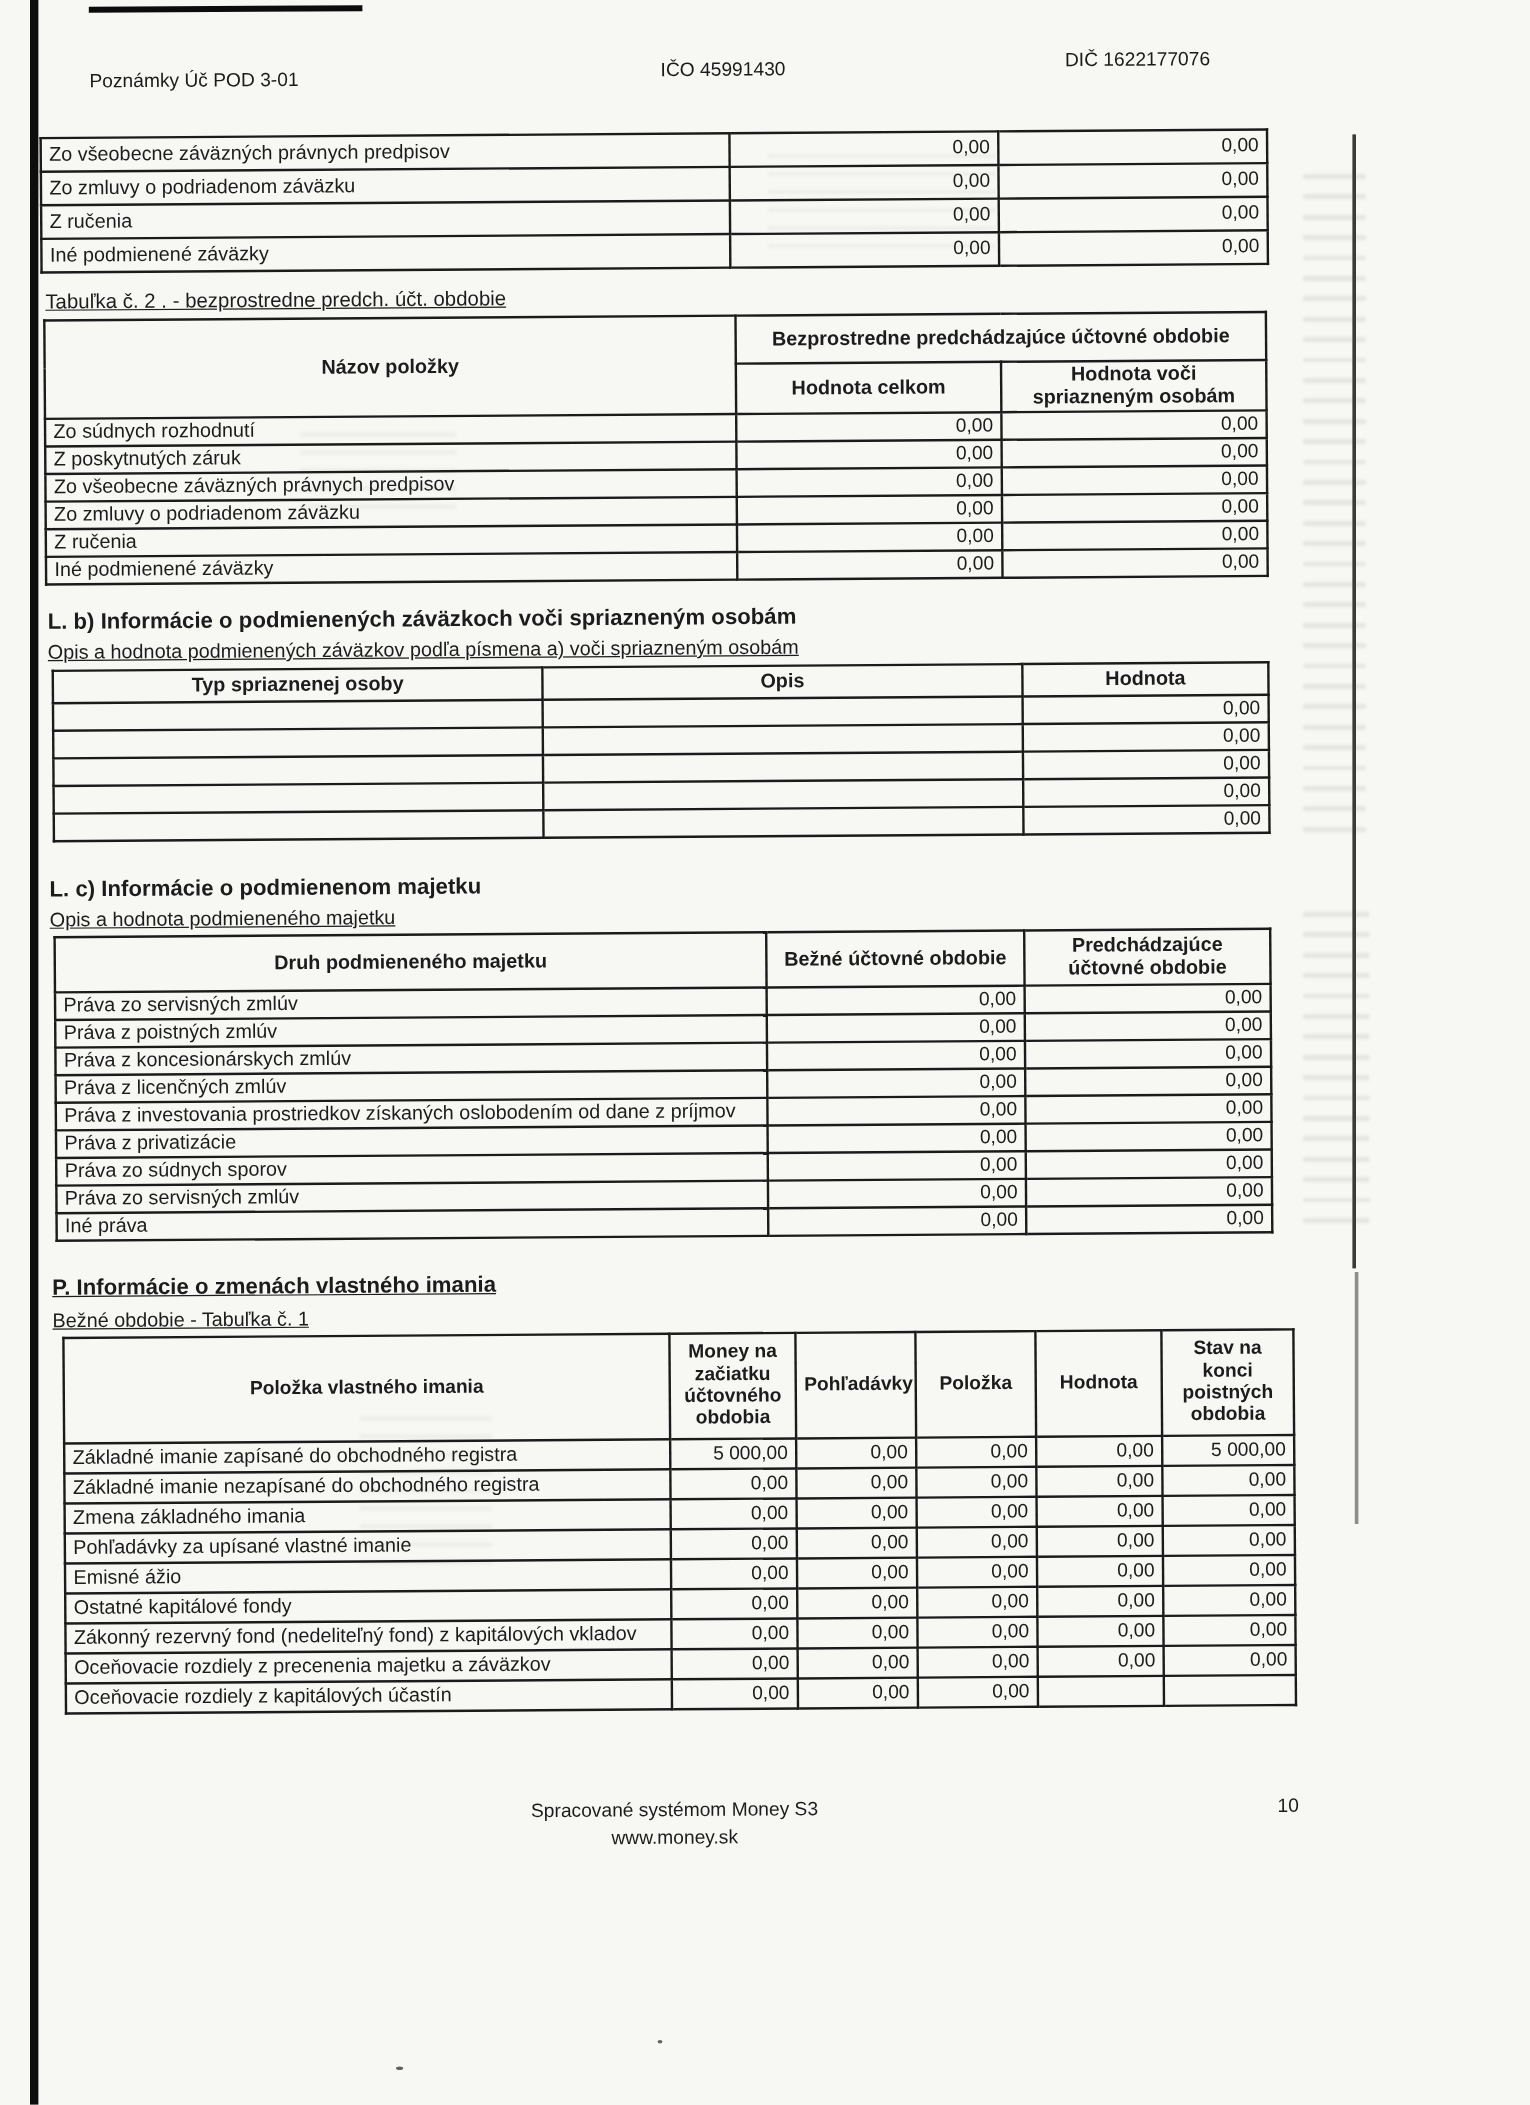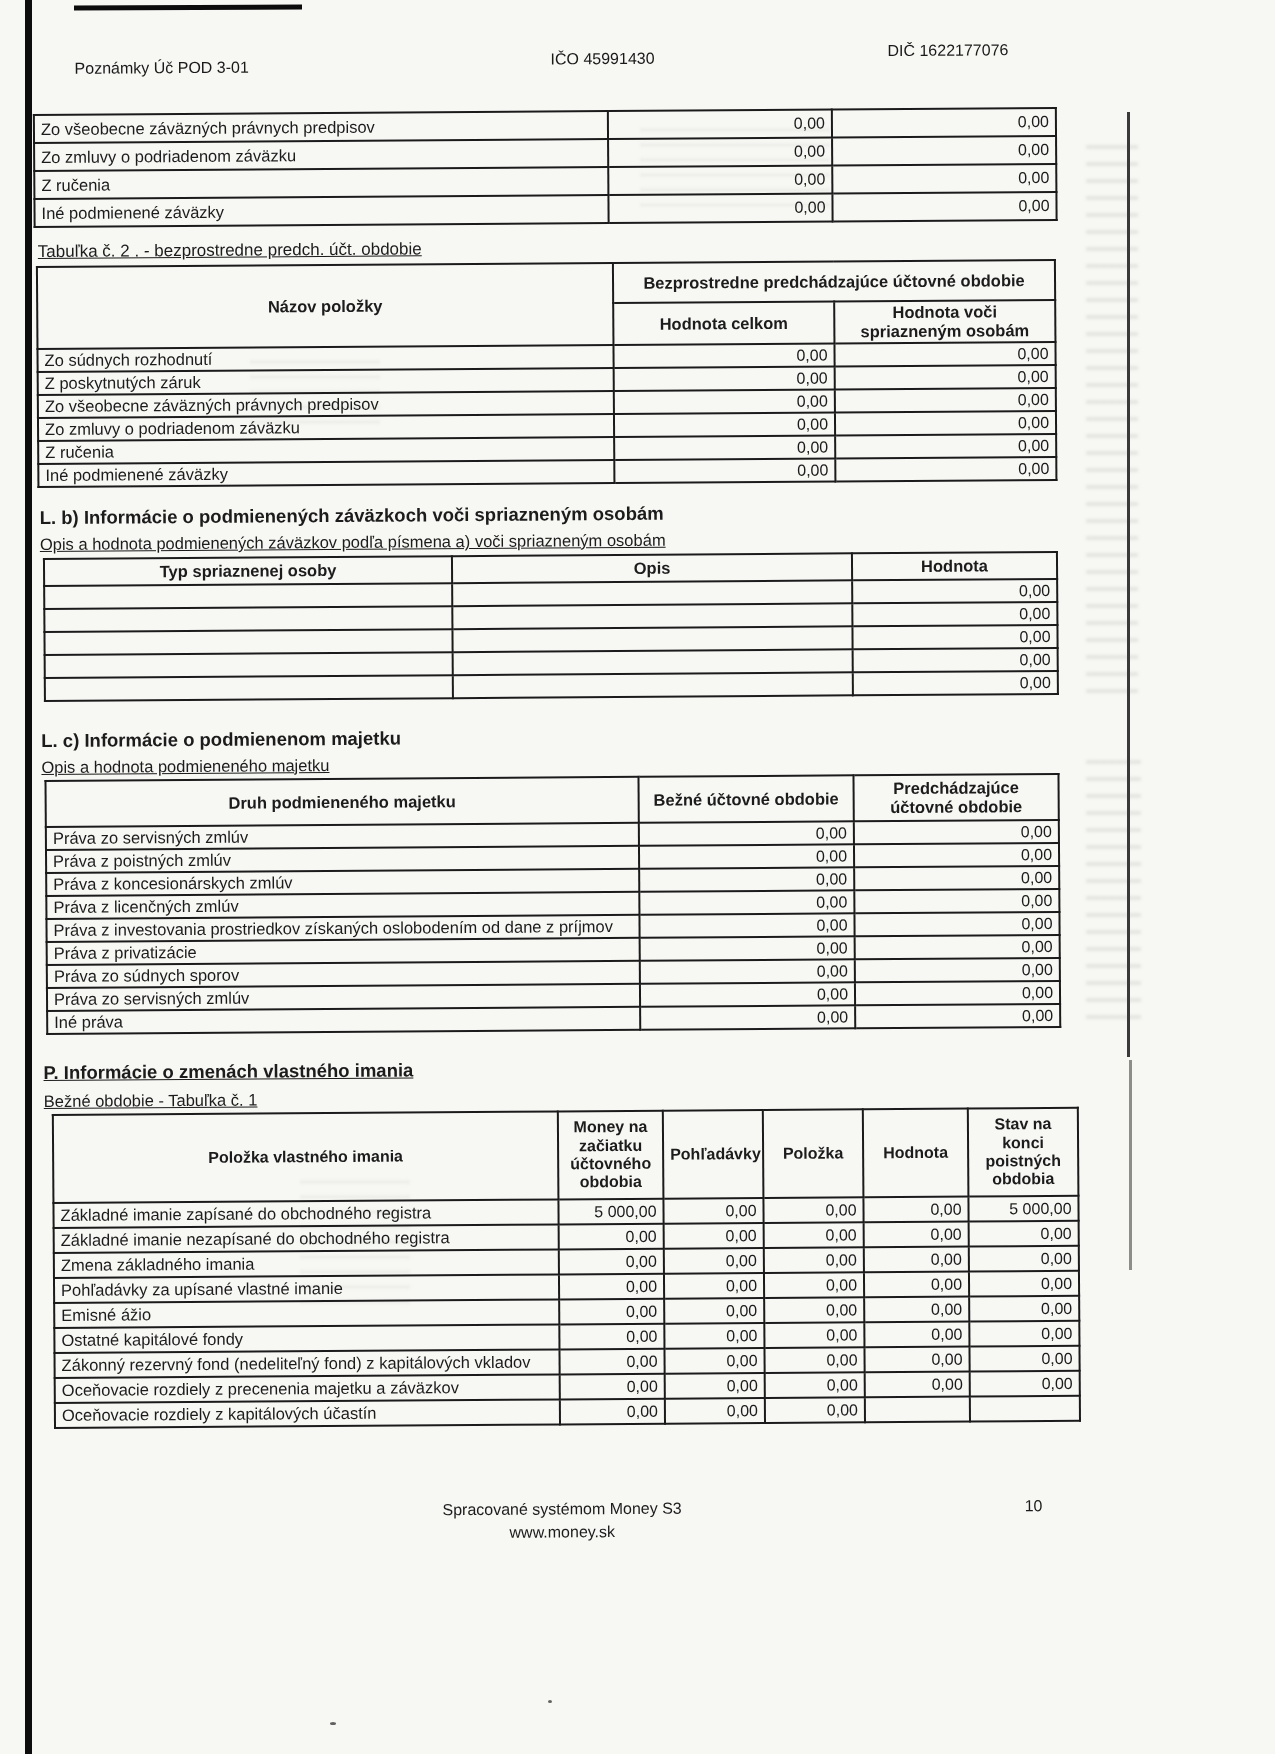--- a/index.html
+++ b/index.html
@@ -55,21 +55,21 @@
   .tbl2 thead tr.r2 th { height:42px; }
   .tbl-lb thead th { height:27px; }
   .tbl-lb tbody td { height:23px; }
   .tbl-lc thead th { height:46px; }
   .tbl-lc tbody td { height:23px; }
   .tbl-p  thead th { height:88px; font-size:16px; }
   .tbl-p  tbody td { height:25px; }
   .tbl-p  tbody td.lbl { font-size:16.5px; }
 
   .footer { font-size:16px; text-align:center; line-height:1.45; }
-  .pgnum  { font-size:16px; }
+  .pgnum  { font-size:16px;margin-left:40px; }
 </style>
 </head>
 <body>
 
 <div style="position:absolute;inset:0;">
 
   <div class="abs edge-left"></div>
   <div class="abs edge-top"></div>
   <div class="abs edge-right"></div>
   <div class="abs edge-right2"></div>

